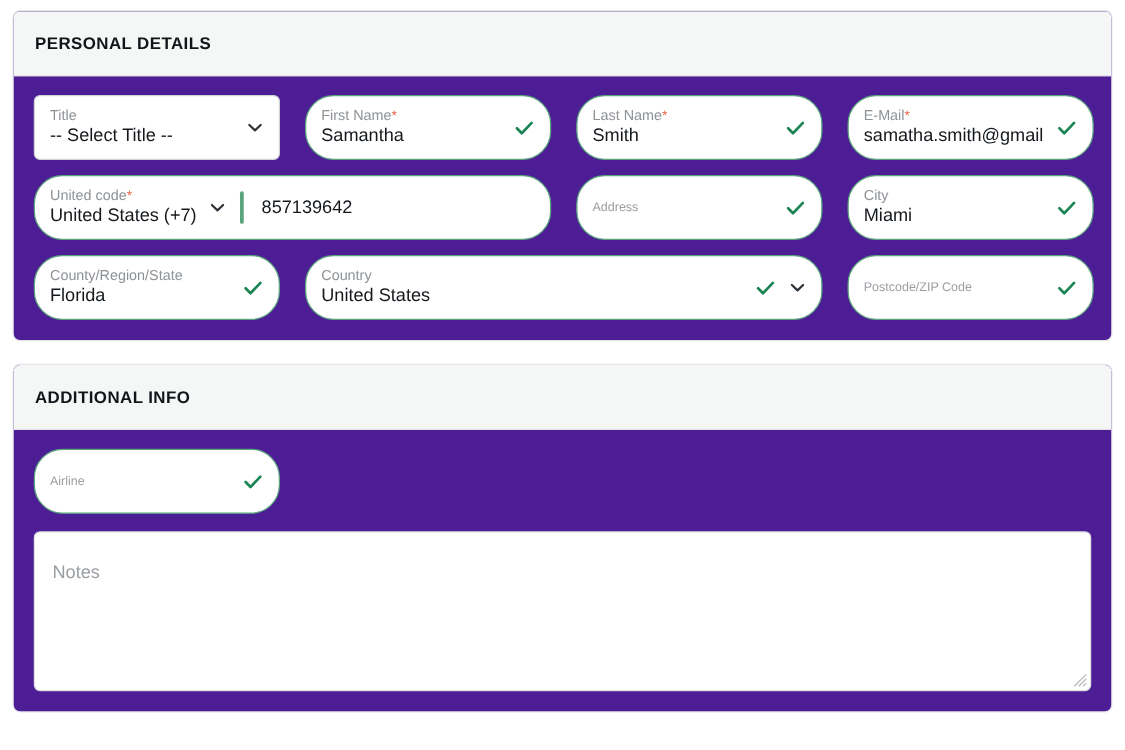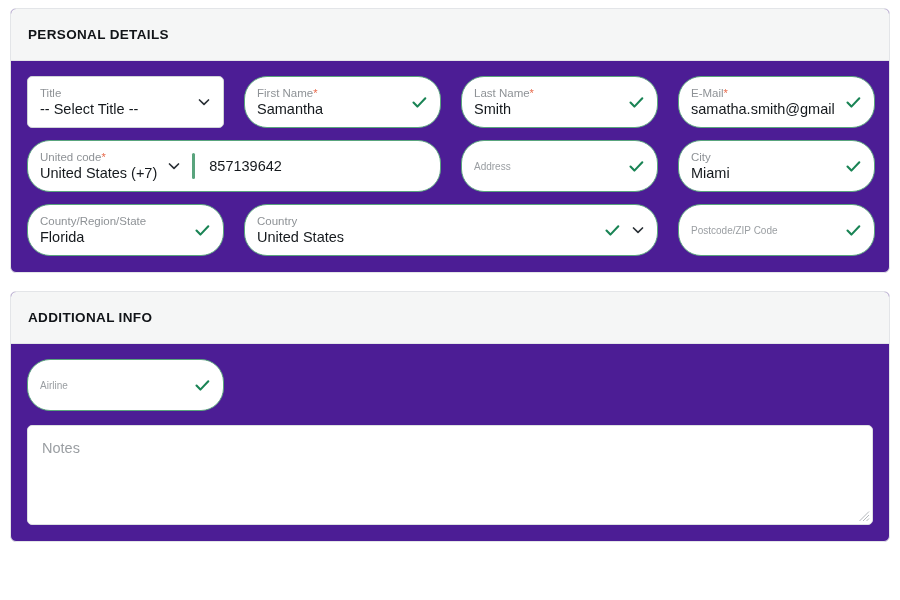--- a/index.html
+++ b/index.html
@@ -145,25 +145,25 @@
   .phone-value {
     font-size: 14.5px;
     color: #15191d;
     text-align: right;
   }
 
   
   .notes {
     margin-top: 14px;
     position: relative;
-    height: 100px;
+    height: 128px;
     border: 1px solid #dcdfe2;
     border-radius: 5px;
     background: #ffffff;
-    padding: 13px 14px;
+    padding: 23px 14px;
   }
   .notes-placeholder {
     font-size: 14.5px;
     color: #9a9ea2;
     line-height: 19px;
   }
   .resize-grip {
     position: absolute;
     right: 2px;
     bottom: 2px;

